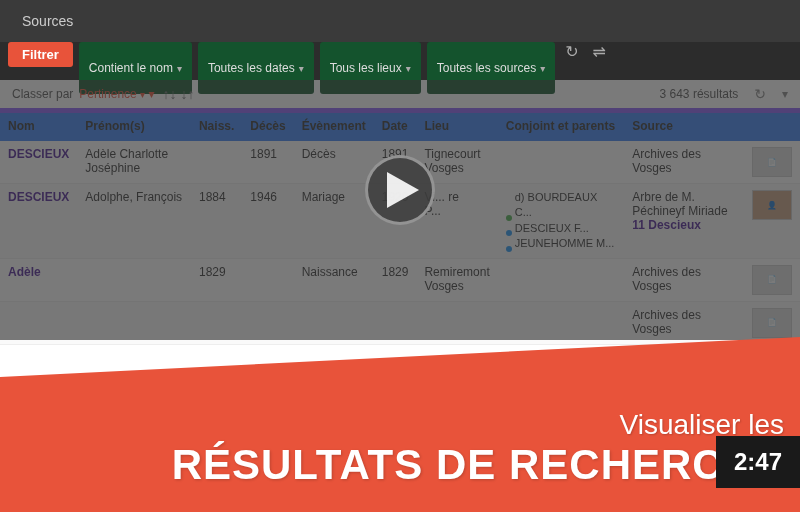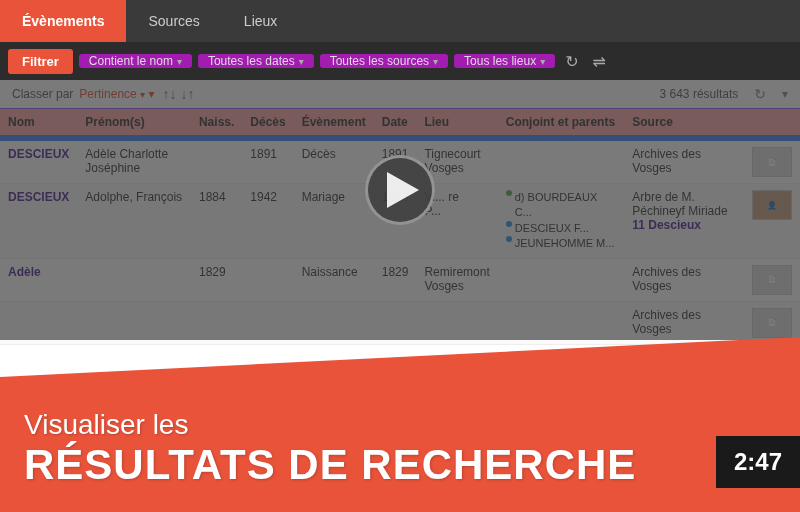--- a/index.html
+++ b/index.html
@@ -24,39 +24,39 @@
       background: #e8533a;
       color: #fff;
       font-weight: bold;
     }
 
     
     .filter-bar {
       display: flex;
       background: #2c2c2c;
       height: 38px;
-      align-items: center;
+      align-items: flex-start;
       padding: 0 8px;
       gap: 6px;
     }
     .filter-btn {
       background: #e8533a;
       color: #fff;
       border: none;
       padding: 5px 14px;
       border-radius: 3px;
       font-size: 13px;
       cursor: pointer;
       font-weight: bold;
     }
     .filter-dropdown {
-      background: #a21caf;
+      background: #14532d;
       color: #ddd;
       border: none;
-      padding: 0 10px;
+      padding: 19px 10px;
       border-radius: 3px;
       font-size: 12px;
       cursor: pointer;
       display: flex;
       align-items: center;
       gap: 4px;
     }
     .filter-dropdown::after {
       content: '▾';
       font-size: 10px;
@@ -69,21 +69,21 @@
       font-size: 16px;
       cursor: pointer;
       padding: 0 4px;
     }
 
     
     .sort-bar {
       display: flex;
       align-items: center;
       padding: 6px 12px;
-      border-bottom: 1px solid #8b5cf6;
+      border-bottom: 5px solid #8b5cf6;
       background: #fff;
     }
     .sort-label {
       font-size: 12px;
       color: #555;
       margin-right: 6px;
     }
     .sort-select {
       font-size: 12px;
       color: #e8533a;
@@ -110,22 +110,22 @@
     }
     .refresh-icon { color: #888; font-size: 14px; cursor: pointer; }
 
     
     .results-table {
       width: 100%;
       border-collapse: collapse;
       font-size: 12px;
     }
     .results-table thead tr {
-      background: #fca5a5;
-      border-bottom: 6px solid #3b82f6;
+      background: #3b82f6;
+      border-bottom: 2px solid #3b82f6;
     }
     .results-table th {
       text-align: left;
       padding: 6px 8px;
       font-weight: 600;
       color: #333;
       font-size: 12px;
       white-space: nowrap;
     }
     .results-table td {
@@ -199,21 +199,22 @@
       position: absolute;
       bottom: 0;
       left: 0;
       right: 0;
       height: 175px;
       background: #e8533a;
       clip-path: polygon(0 40px, 100% 0, 100% 100%, 0 100%);
       display: flex;
       flex-direction: column;
       justify-content: flex-end;
-      padding: 20px 24px 24px 24px;
+      padding: 20px 16px 24px 24px;
+      text-align: right;
     }
     .red-title-small {
       color: #fff;
       font-size: 28px;
       font-weight: 400;
       line-height: 1.2;
       text-shadow: 1px 1px 2px rgba(0,0,0,0.2);
     }
     .red-title-large {
       color: #fff;
@@ -233,58 +234,52 @@
       background: #1a1a1a;
       color: #fff;
       font-size: 24px;
       font-weight: bold;
       padding: 12px 18px;
       min-width: 80px;
       text-align: center;
     }
 
     .conjoint-cell { font-size: 11px; line-height: 1.4; }
-    .conjoint-item { display: flex; align-items: flex-start; gap: 3px; }
+    .conjoint-item { display: flex; align-items: flex-end; gap: 3px; }
     .dot { width: 6px; height: 6px; border-radius: 50%; display: inline-block; }
     .dot-green { background: #4caf50; }
     .dot-blue { background: #2196f3; }
 
     .table-wrapper {
       overflow: hidden;
       max-height: 270px;
     }
   </style>
 </head>
 <body>
 
 <div class="tabs-bar">
-  <div class="tab active">
-    <span>Évènements</span>
-  </div>
   <div class="tab">
     <span>Sources</span>
-  </div>
-  <div class="tab">
-    <span>Lieux</span>
   </div>
 </div>
 
 <div class="filter-bar">
   <button class="filter-btn">Filtrer</button>
   <button class="filter-dropdown">
     <span>Contient le nom</span>
   </button>
   <button class="filter-dropdown">
     <span>Toutes les dates</span>
   </button>
   <button class="filter-dropdown">
-    <span>Toutes les sources</span>
+    <span>Tous les lieux</span>
   </button>
   <button class="filter-dropdown">
-    <span>Tous les lieux</span>
+    <span>Toutes les sources</span>
   </button>
   <button class="filter-icon-btn">↻</button>
   <button class="filter-icon-btn">⇌</button>
 </div>
 
 <div class="sort-bar">
   <span class="sort-label">Classer par</span>
   <button class="sort-select">
     <span style="color:#e8533a;">Pertinence</span>
     <span style="color:#e8533a; font-size:10px;">▾</span>
@@ -328,21 +323,21 @@
           <td></td>
           <td>Archives des Vosges</td>
           <td>
             <div class="source-thumb">📄</div>
           </td>
         </tr>
         <tr>
           <td><a class="name-link" href="#">DESCIEUX</a></td>
           <td>Adolphe, François</td>
           <td>1884</td>
-          <td>1942</td>
+          <td>1946</td>
           <td>Mariage</td>
           <td>1920</td>
           <td>Vi... re<br>P...</td>
           <td>
             <div class="conjoint-cell">
               <div class="conjoint-item">
                 <span class="dot dot-green"></span>
                 <span>d) BOURDEAUX C...</span>
               </div>
               <div class="conjoint-item">

